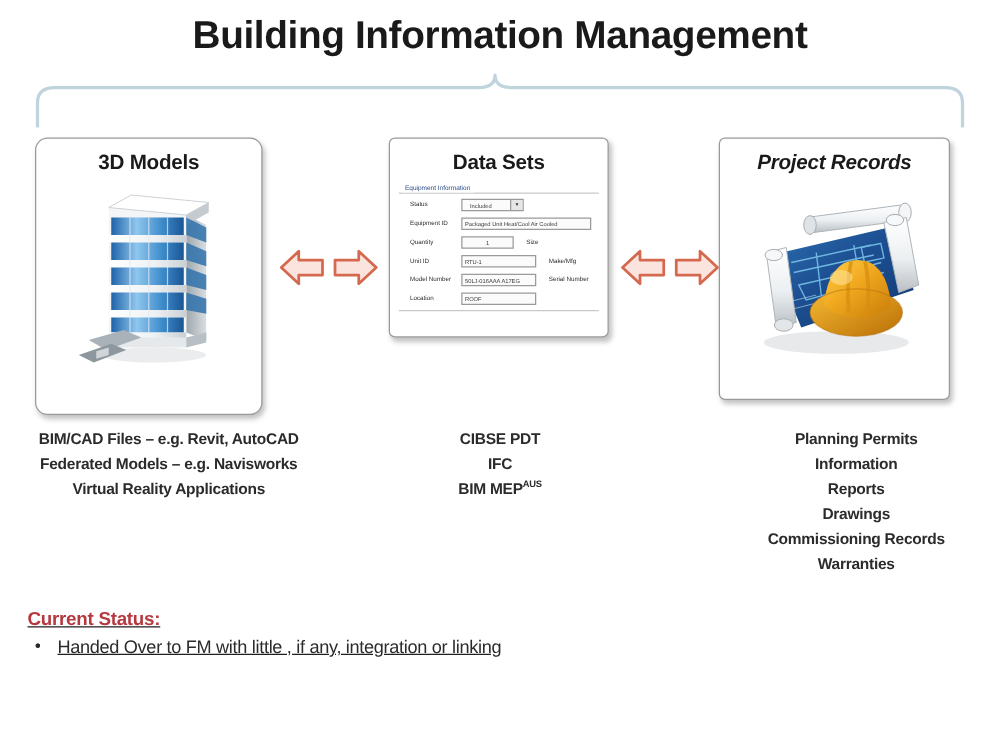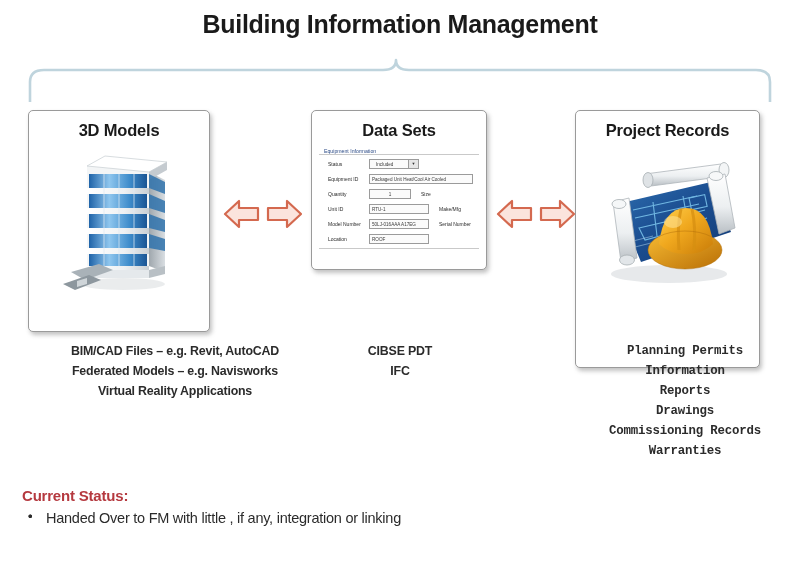--- a/index.html
+++ b/index.html
@@ -16,21 +16,21 @@
     overflow: hidden;
   }
 
   
   .title {
     position: absolute;
     top: 10px;
     left: 0;
     width: 800px;
     text-align: center;
-    font-size: 25px;
+    font-size: 31px;
     font-weight: bold;
     letter-spacing: -0.3px;
     color: #1a1a1a;
     font-family: "Liberation Sans", sans-serif;
   }
 
   
   .brace-wrap {
     position: absolute;
     top: 56px;
@@ -50,23 +50,23 @@
   }
   .panel {
     position: absolute;
     top: 0;
     background: #ffffff;
     border: 1.5px solid #9a9a9a;
     border-radius: 5px;
     box-shadow: 2px 3px 4px rgba(120,120,120,0.45);
     box-sizing: border-box;
   }
-  .panel-3d       { left: 28px;  width: 182px; height: 222px; }
+  .panel-3d       { left: 28px;  width: 182px; height: 222px; border-radius: 10px; }
   .panel-data     { left: 311px; width: 176px; height: 160px; }
-  .panel-records  { left: 575px; width: 185px; height: 258px; }
+  .panel-records  { left: 575px; width: 185px; height: 210px; font-style: italic; }
 
   .panel-title {
     text-align: center;
     font-size: 16.5px;
     font-weight: bold;
     color: #1a1a1a;
     margin-top: 10px;
     letter-spacing: -0.2px;
   }
 
@@ -175,31 +175,32 @@
   
   .caption {
     position: absolute;
     text-align: center;
     font-size: 12.4px;
     font-weight: bold;
     color: #2b2b2b;
     line-height: 1.62;
     letter-spacing: -0.2px;
   }
-  .cap-left    { top: 341px; left: 0px;   width: 270px; padding-left: 40px; }
+  .cap-left    { top: 341px; left: 0px;   width: 270px; }
   .cap-mid     { top: 341px; left: 310px; width: 180px; }
-  .cap-right   { top: 341px; left: 570px; width: 230px; font-family: Liberation Mono, monospace; }
+  .cap-right   { top: 341px; left: 570px; width: 230px; }
   .caption sup { font-size: 7.5px; vertical-align: super; }
 
   
   .status-block {
     position: absolute;
     left: 22px;
     top: 487px;
     width: 560px;
+    text-decoration: underline;
   }
   .status-title {
     font-size: 15px;
     font-weight: bold;
     color: #b5393f;
     margin-bottom: 6px;
     letter-spacing: -0.2px;
   }
   .status-item {
     font-size: 14.5px;
@@ -429,20 +430,23 @@
 
 <div class="caption cap-left">
   <div>BIM/CAD Files – e.g. Revit, AutoCAD</div>
   <div>Federated Models – e.g. Navisworks</div>
   <div>Virtual Reality Applications</div>
 </div>
 
 <div class="caption cap-mid">
   <div>CIBSE PDT</div>
   <div>IFC</div>
+  <div>
+    <span>BIM MEP</span><sup>AUS</sup>
+  </div>
 </div>
 
 <div class="caption cap-right">
   <div>Planning Permits</div>
   <div>Information</div>
   <div>Reports</div>
   <div>Drawings</div>
   <div>Commissioning Records</div>
   <div>Warranties</div>
 </div>

